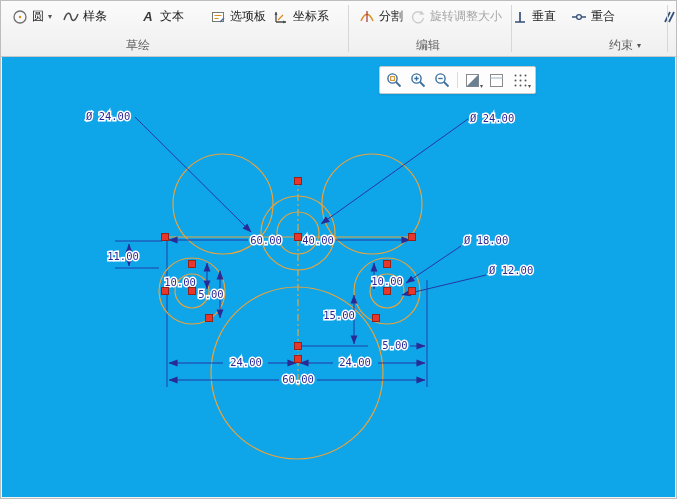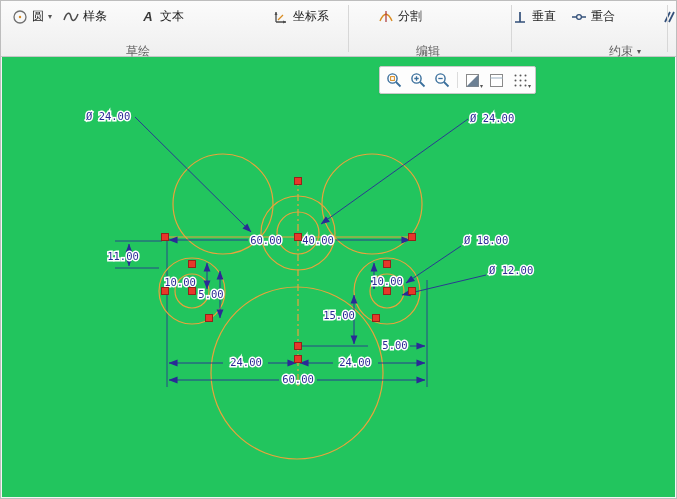--- a/index.html
+++ b/index.html
@@ -16,26 +16,26 @@
   .rbtn{
     position:absolute;top:3px;height:25px;display:flex;align-items:center;gap:4px;
     background:transparent;border:1px solid transparent;border-radius:2px;
     font-size:12px;color:#222;padding:0 4px;cursor:pointer;white-space:nowrap;
     font-family:inherit;
   }
   .rbtn.disabled{color:#a6a6a6;pointer-events:none;}
   .rbtn.disabled svg{opacity:.45;}
   .ricon{display:flex;align-items:center;justify-content:center;width:16px;height:16px;flex:0 0 16px;}
   .caret{font-size:8px;color:#555;line-height:1;}
-  .glabel{position:absolute;top:42px;font-size:12px;color:#5f5f5f;display:flex;gap:4px;align-items:center;cursor:default;text-align:right;}
+  .glabel{position:absolute;top:36px;font-size:12px;color:#5f5f5f;display:flex;gap:4px;align-items:center;cursor:default;text-align:right;}
   .vsep{position:absolute;top:4px;bottom:4px;width:1px;background:#d7d7d7;}
   .atool{font-weight:bold;font-style:italic;font-size:13px;color:#3a3a3a;line-height:1;}
 
   
-  .canvas{position:absolute;top:56px;left:1px;right:1px;bottom:1px;background:#22c55e;}
+  .canvas{position:absolute;top:56px;left:1px;right:1px;bottom:1px;background:#0ea5e9;}
   .sketch-svg{position:absolute;left:0;top:0;}
 
   
   .ctoolbar{
     position:absolute;left:377px;top:9px;height:24px;display:flex;align-items:center;
     background:#fdfdfd;border:1px solid #c9c9c9;border-radius:2px;padding:1px 3px;gap:1px;
     box-shadow:0 1px 2px rgba(0,0,0,.08);
   }
   .cbtn{width:23px;height:20px;display:flex;align-items:center;justify-content:center;
     border:1px solid transparent;border-radius:2px;background:transparent;cursor:pointer;position:relative;padding:0;}
@@ -69,43 +69,62 @@
       <span>样条</span>
     </button>
 
     <button class="rbtn" style="left:134px;">
       <span class="ricon">
         <span class="atool">A</span>
       </span>
       <span>文本</span>
     </button>
 
+    <button class="rbtn" style="left:204px;">
+      <span class="ricon">
+        <svg width="16" height="16">
+            <rect x="2.5" y="3.5" width="11" height="9" fill="#fff" stroke="#777"></rect>
+            <path d="M4.5 6.5 h7 M4.5 9.5 h4" stroke="#d98c21" stroke-width="1.2"></path>
+            <path d="M10 13 l4 -4" stroke="#4a6f9b" stroke-width="1.4"></path>
+          </svg>
+      </span>
+      <span>选项板</span>
+    </button>
 
     <button class="rbtn" style="left:267px;">
       <span class="ricon">
         <svg width="16" height="16">
             <path d="M3 13 H13 M3 13 V3" fill="none" stroke="#4b4b4b" stroke-width="1.3"></path>
             <polygon points="13,13 10,11.5 10,14.5" fill="#4b4b4b"></polygon>
             <polygon points="3,3 1.5,6 4.5,6" fill="#4b4b4b"></polygon>
             <path d="M5 11 L10 6" stroke="#d98c21" stroke-width="1.2"></path>
           </svg>
       </span>
       <span>坐标系</span>
     </button>
 
-    <button class="rbtn" style="left:372px;text-align:right;">
+    <button class="rbtn" style="left:353px;text-align:right;">
       <span class="ricon">
         <svg width="16" height="16">
             <path d="M2 12 C6 3,10 3,14 12" fill="none" stroke="#d98c21" stroke-width="1.4"></path>
             <line x1="8" y1="2" x2="8" y2="13" stroke="#a33" stroke-width="1.2"></line>
           </svg>
       </span>
       <span>分割</span>
     </button>
 
+    <button class="rbtn disabled" style="left:404px;">
+      <span class="ricon">
+        <svg width="16" height="16">
+            <path d="M12.5 5 A5.5 5.5 0 1 0 13.5 9" fill="none" stroke="#9a9a9a" stroke-width="1.4"></path>
+            <polygon points="11,1.5 14.5,5.5 9.5,5.8" fill="#9a9a9a"></polygon>
+          </svg>
+      </span>
+      <span>旋转调整大小</span>
+    </button>
 
     <button class="rbtn" style="left:506px;">
       <span class="ricon">
         <svg width="16" height="16">
             <path d="M3 13 H13 M8 13 V3" fill="none" stroke="#33507a" stroke-width="1.7"></path>
           </svg>
       </span>
       <span>垂直</span>
     </button>
 

